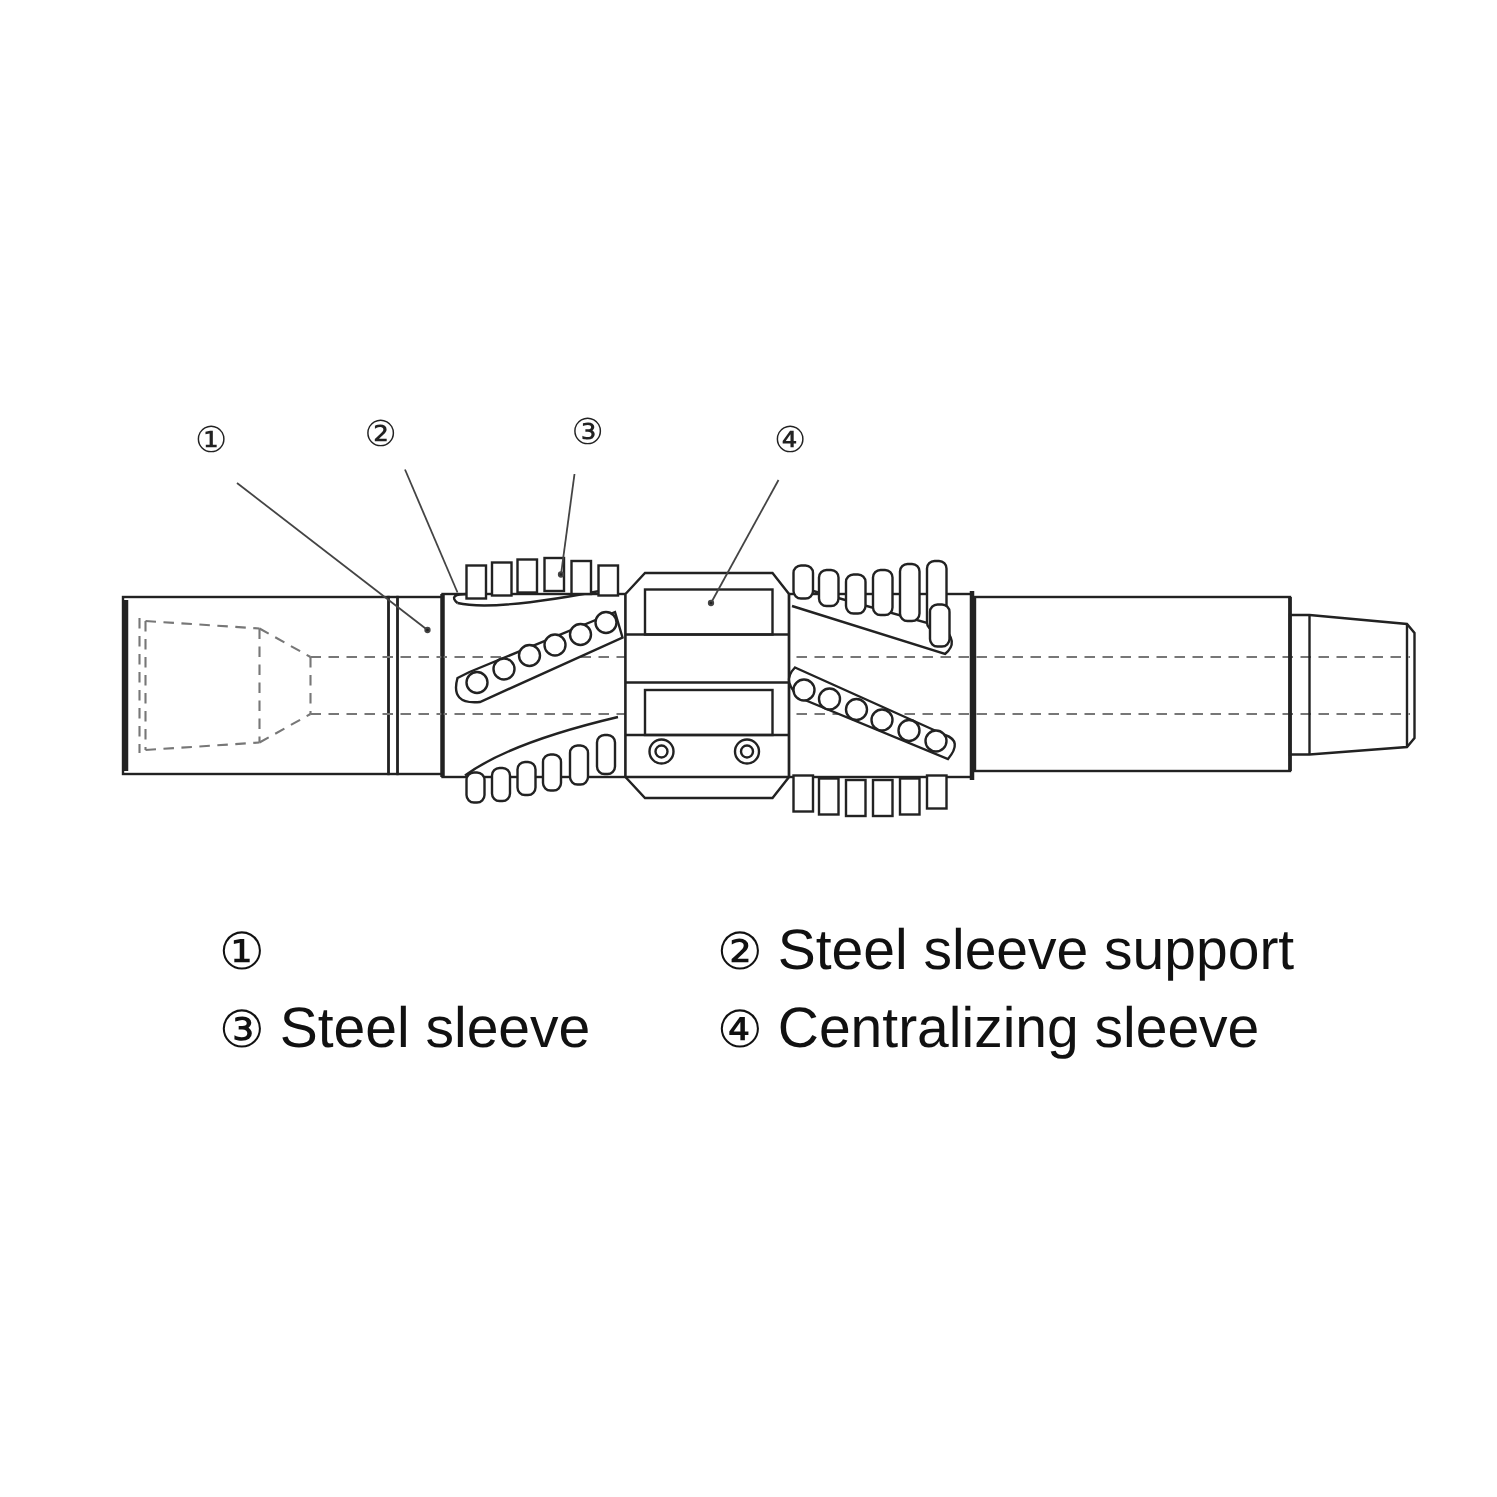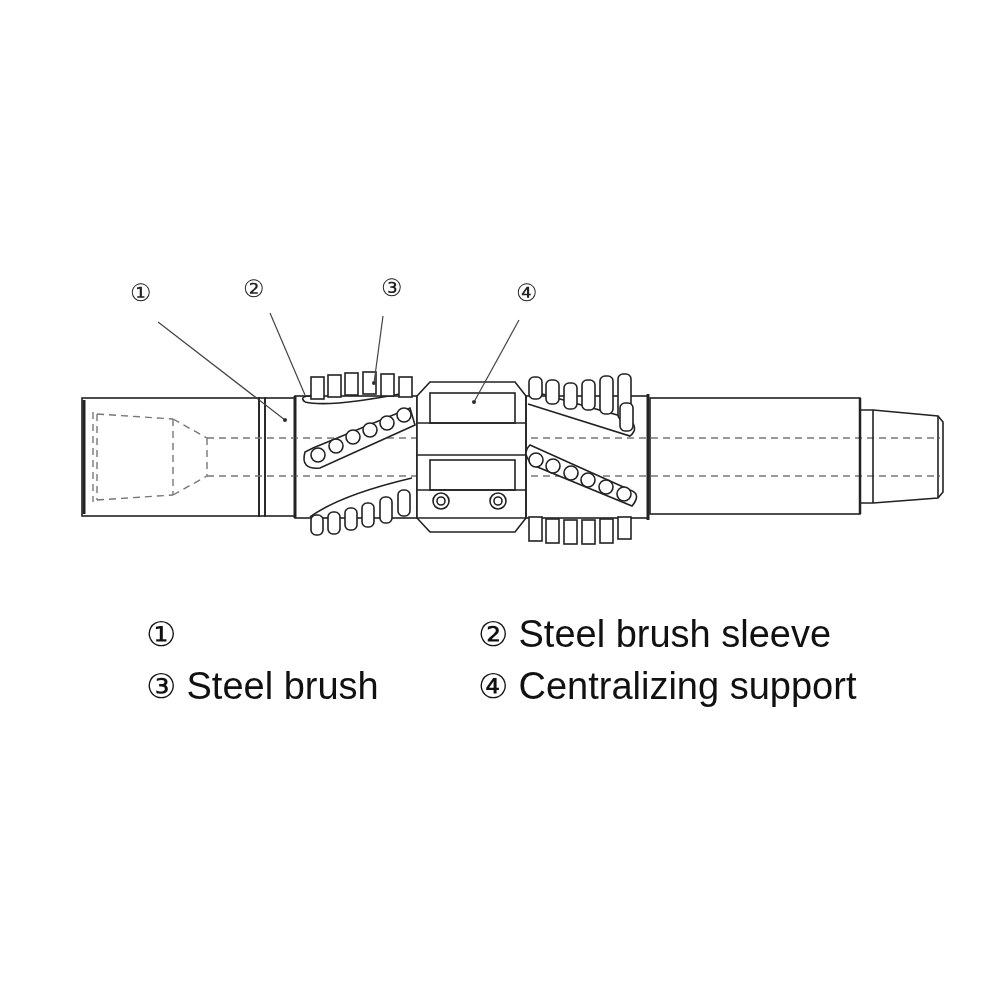--- a/index.html
+++ b/index.html
@@ -145,26 +145,26 @@
 <span class="callout" style="left:381px;top:274px;">③</span>
 <span class="callout" style="left:516px;top:279px;">④</span>
 
 <div class="legend">
   <div class="legend-row">
     <div class="legend-item col1">
       <span class="num">①</span>
     </div>
     <div class="legend-item">
       <span class="num">②</span>
-      <span>Steel brush sleeve</span>
+      <span>Steel sleeve support</span>
     </div>
   </div>
   <div class="legend-row">
     <div class="legend-item col1">
       <span class="num">③</span>
-      <span>Steel brush</span>
+      <span>Steel sleeve</span>
     </div>
     <div class="legend-item">
       <span class="num">④</span>
-      <span>Centralizing support</span>
+      <span>Centralizing sleeve</span>
     </div>
   </div>
 </div>
 
 </body></html>

